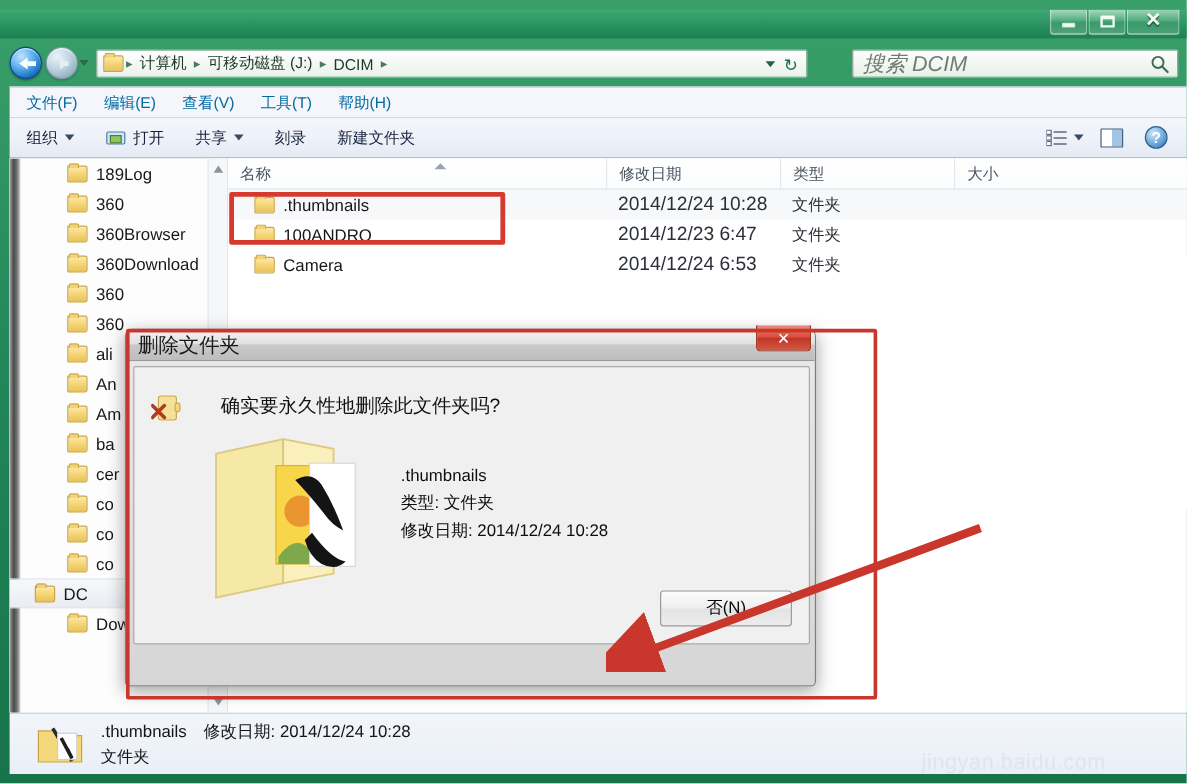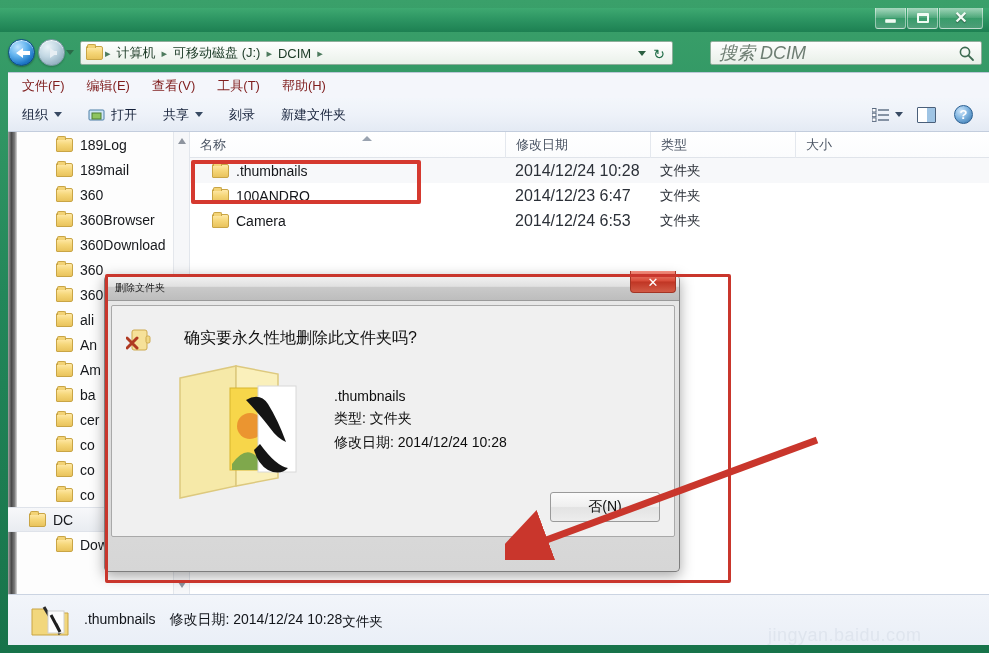--- a/index.html
+++ b/index.html
@@ -101,21 +101,21 @@
   }
   .search-ph { font-size: 18px; color:#6d7d72; font-style: italic; margin-left: 8px; }
   .search-ic { position:absolute; right:6px; top:3px; width:17px;height:17px; }
 
   
   .menubar {
     position:absolute; left:8px; top:72px; width:981px; height: 26px;
     background: #f4f6fb; border-top: 1px solid #bcc7d8;
     display:flex; align-items:center; padding-left: 14px;
   }
-  .menu-item { font-size: 13px; color:#7f1d1d; margin-right: 22px; cursor: default; }
+  .menu-item { font-size: 13px; color:#0369a1; margin-right: 22px; cursor: default; }
 
   
   .toolbar {
     position:absolute; left:8px; top:98px; width:981px; height: 34px;
     background: linear-gradient(180deg,#f3f6fb 0%, #eef2f9 50%, #e4eaf4 100%);
     border-bottom: 1px solid #c3cddd;
     display:flex; align-items:center; padding-left: 14px;
   }
   .tb-item { display:flex; align-items:center; font-size: 13px; color:#15213a; margin-right: 26px; }
   .tb-caret { width:0;height:0; margin-left:6px;
@@ -182,21 +182,21 @@
   .fr-type { width: 145px; padding-left: 10px; color:#2b3038; font-size: 13.5px; }
   .fr-size { width: 93px; }
 
   
   .statusbar {
     position:absolute; left:8px; top:594px; width:981px; height: 51px;
     background: linear-gradient(180deg,#f2f5fa 0%, #eaeff7 100%);
     border-top: 1px solid #cbd4e2; display:flex; align-items:center; padding-left: 22px;
   }
   .status-bigic { width: 40px; height: 38px; position:relative; margin-right: 14px; flex:none; }
-  .status-txt { display:flex; flex-direction:row; justify-content:center;align-items:center; }
+  .status-txt { display:flex; flex-direction:column; justify-content:center; }
   .status-line1 { font-size: 14px; color:#12151a; }
   .status-line1 .s-date { margin-left: 10px; }
   .status-line2 { font-size: 13.5px; color:#12151a; margin-top: 3px;}
 
   .watermark {
     position:absolute; left: 768px; top: 625px; font-size: 18px; color: #dfe5ee;
     letter-spacing: .5px; font-family:"Liberation Sans",sans-serif; pointer-events:none;
   }
 
   
@@ -206,21 +206,21 @@
     background: linear-gradient(180deg,#e9e9e9 0%, #d6d6d6 100%);
     border: 1px solid #7e7e7e;
     box-shadow: 0 4px 14px rgba(0,0,0,.35);
   }
   .dlg-title {
     height: 26px; border-radius: 5px 5px 0 0;
     background: linear-gradient(180deg,#f3f3f3 0%, #e1e1e1 45%, #c9c9c9 50%, #bdbdbd 100%);
     display:flex; align-items:center; padding-left: 10px; position:relative;
     border-bottom: 1px solid #9a9a9a;
   }
-  .dlg-title-txt { font-size: 10px; color:#1a1a1a; }
+  .dlg-title-txt { font-size: 17px; color:#1a1a1a; }
   .dlg-close {
     position:absolute; right: 3px; top: -4px; width: 46px; height: 22px;
     background: linear-gradient(180deg,#ef8d7e 0%, #d74b38 48%, #c03524 52%, #d25a45 100%);
     border: 1px solid #a33525; border-top: none; border-radius: 0 0 4px 4px;
     color: #fff; font-size: 13px; font-weight: bold; text-align:center; line-height: 24px;
   }
   .dlg-body {
     position:absolute; left: 6px; top: 30px; width: 564px; height: 232px;
     background: #f0f0f0; border: 1px solid #a9a9a9; border-radius: 2px;
   }
@@ -372,24 +372,20 @@
 
       <div class="nav-pane">
         <div class="left-dark"></div>
 
         <div class="tree-row">
           <span class="folder-ic"></span>
           <span>189Log</span>
           </div>
         <div class="tree-row">
           <span class="folder-ic"></span>
-          <span>189mail</span>
-          </div>
-        <div class="tree-row">
-          <span class="folder-ic"></span>
           <span>360</span>
           </div>
         <div class="tree-row">
           <span class="folder-ic"></span>
           <span>360Browser</span>
           </div>
         <div class="tree-row">
           <span class="folder-ic"></span>
           <span>360Download</span>
           </div>

